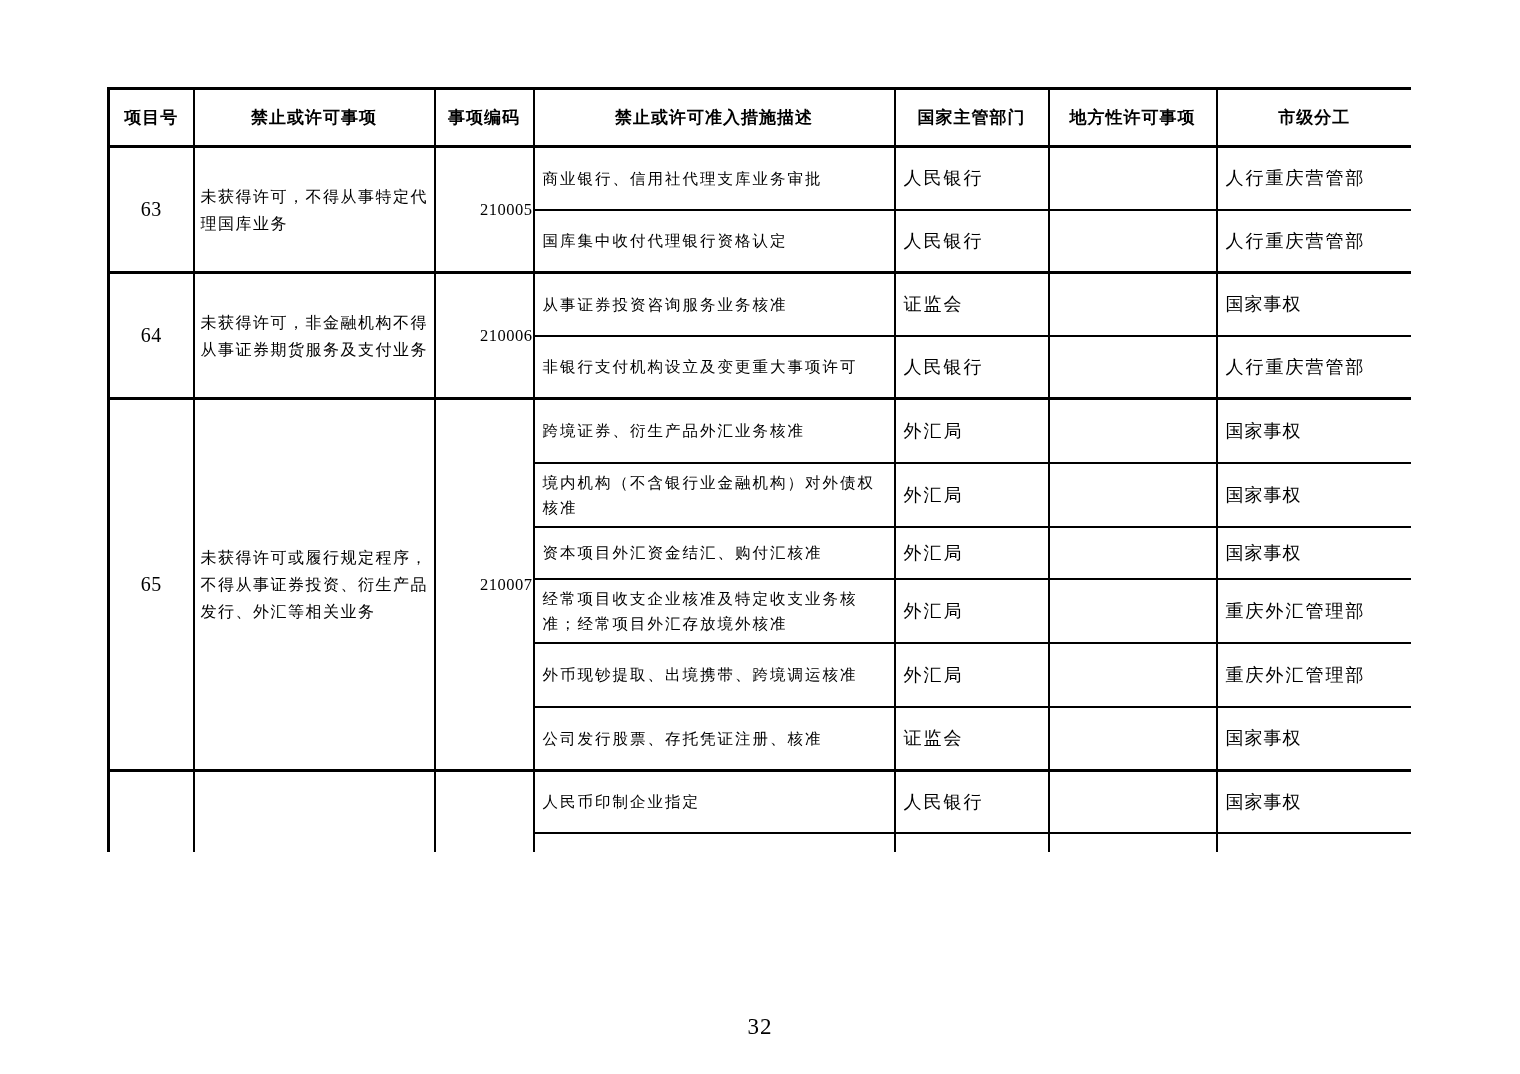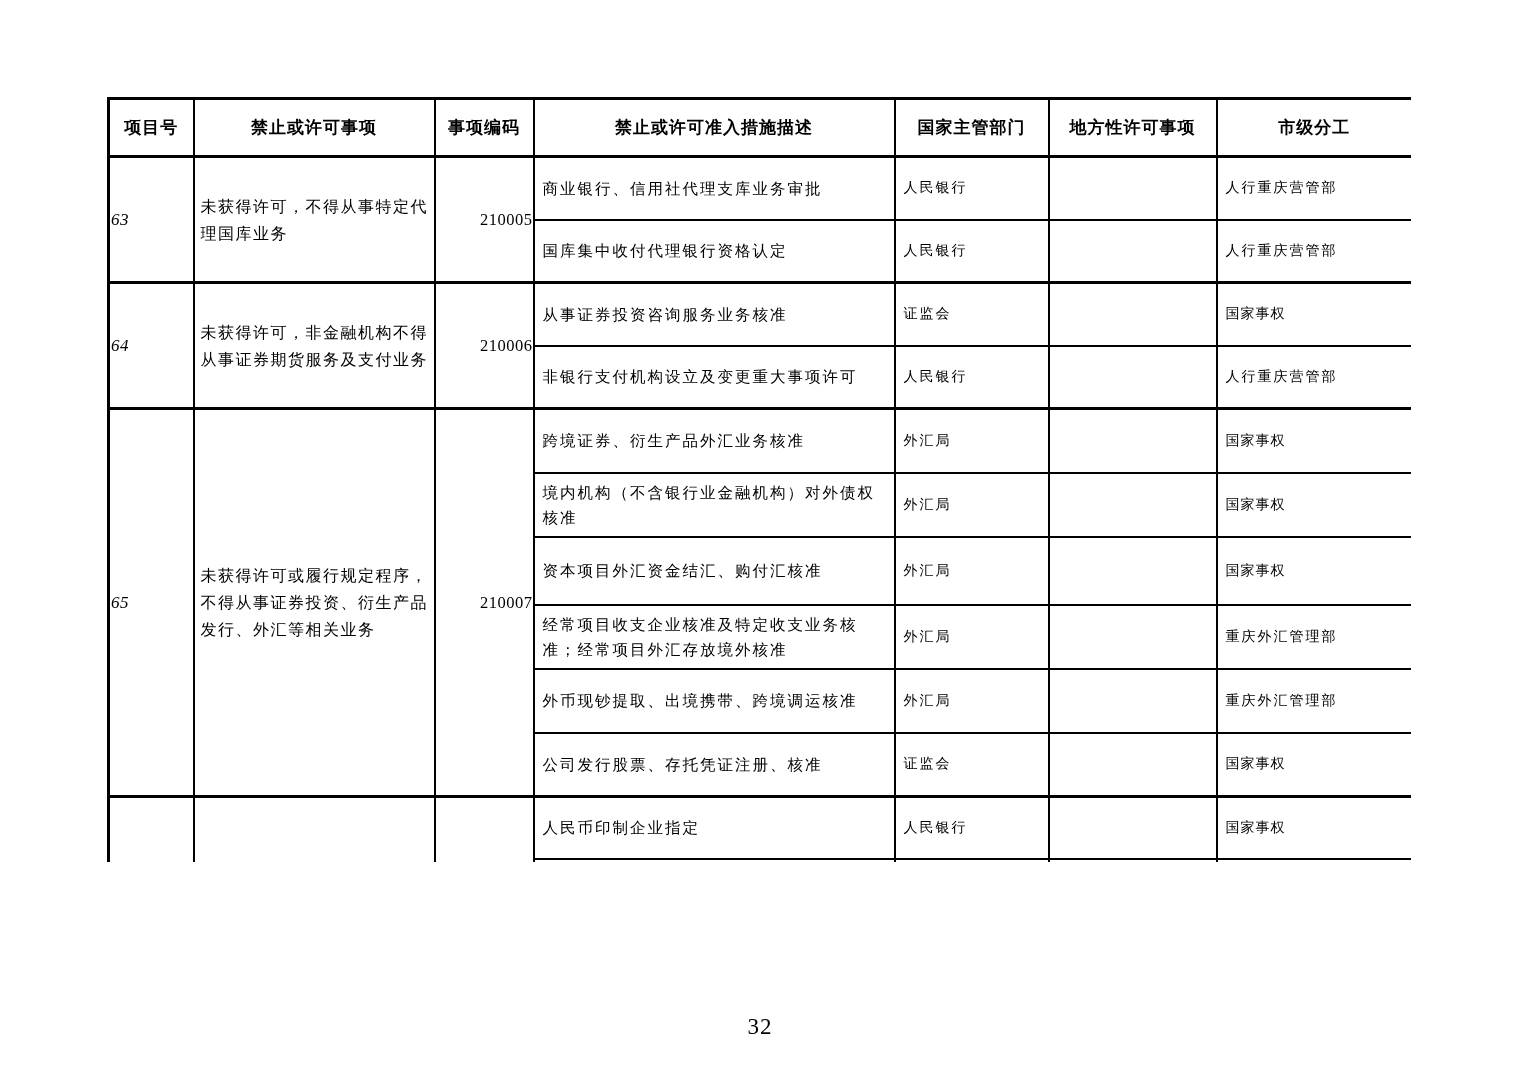--- a/index.html
+++ b/index.html
@@ -7,21 +7,21 @@
     position: relative;
     width: 1520px;
     height: 1074px;
     background: #ffffff;
     font-family: "Liberation Serif", "DejaVu Serif", serif;
     color: #000;
   }
   .table-clip {
     position: absolute;
     left: 107px;
-    top: 97px;
+    top: 87px;
     width: 1304px;
     height: 765px;
     overflow: hidden;
   }
   table.nlist {
     border-collapse: collapse;
     table-layout: fixed;
     width: 1304px;
     border: 3px solid #000;
   }
@@ -34,24 +34,23 @@
   tr.block-top td { border-top: 3px solid #000; }
   thead th {
     height: 51px;
     font-size: 17px;
     font-weight: bold;
     text-align: center;
     letter-spacing: 1px;
     padding: 2px 2px;
   }
   td.c-id {
-    text-align: left;
-    font-size: 17px;
+    text-align: center;
+    font-size: 20px;
     letter-spacing: 0.5px;
-    font-style: italic;
   }
   td.c-matter {
     text-align: left;
     font-size: 16px;
     line-height: 27px;
     letter-spacing: 1.5px;
     padding: 4px 4px 4px 6px;
   }
   td.c-code {
     text-align: right;
@@ -61,21 +60,21 @@
   }
   td.c-desc {
     text-align: left;
     font-size: 15.5px;
     line-height: 25px;
     letter-spacing: 2px;
     padding: 4px 4px 4px 8px;
   }
   td.c-auth, td.c-local, td.c-city {
     text-align: left;
-    font-size: 14px;
+    font-size: 18px;
     letter-spacing: 2px;
     padding: 4px 14px 4px 8px;
   }
   td.c-city.bold {
     font-weight: normal;
     letter-spacing: 1px;
   }
   td.v-top { vertical-align: top; }
   .page-number {
     position: absolute;
@@ -153,21 +152,21 @@
             <td class="c-auth">外汇局</td>
             <td class="c-local"></td>
             <td class="c-city bold">国家事权</td>
           </tr>
           <tr style="height: 64px;">
             <td class="c-desc">境内机构（不含银行业金融机构）对外债权核准</td>
             <td class="c-auth">外汇局</td>
             <td class="c-local"></td>
             <td class="c-city bold">国家事权</td>
           </tr>
-          <tr style="height: 68px;">
+          <tr style="height: 52px;">
             <td class="c-desc">资本项目外汇资金结汇、购付汇核准</td>
             <td class="c-auth">外汇局</td>
             <td class="c-local"></td>
             <td class="c-city bold">国家事权</td>
           </tr>
           <tr style="height: 64px;">
             <td class="c-desc">经常项目收支企业核准及特定收支业务核准；经常项目外汇存放境外核准</td>
             <td class="c-auth">外汇局</td>
             <td class="c-local"></td>
             <td class="c-city">重庆外汇管理部</td>

